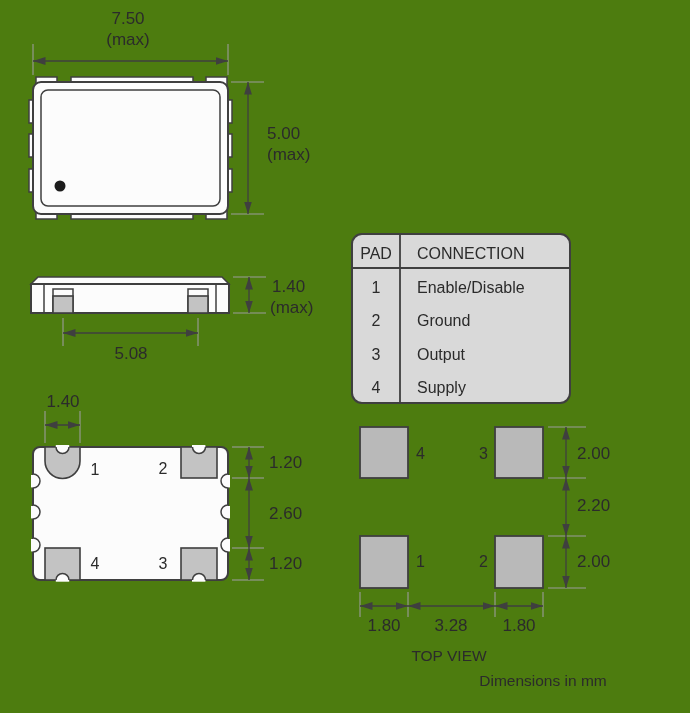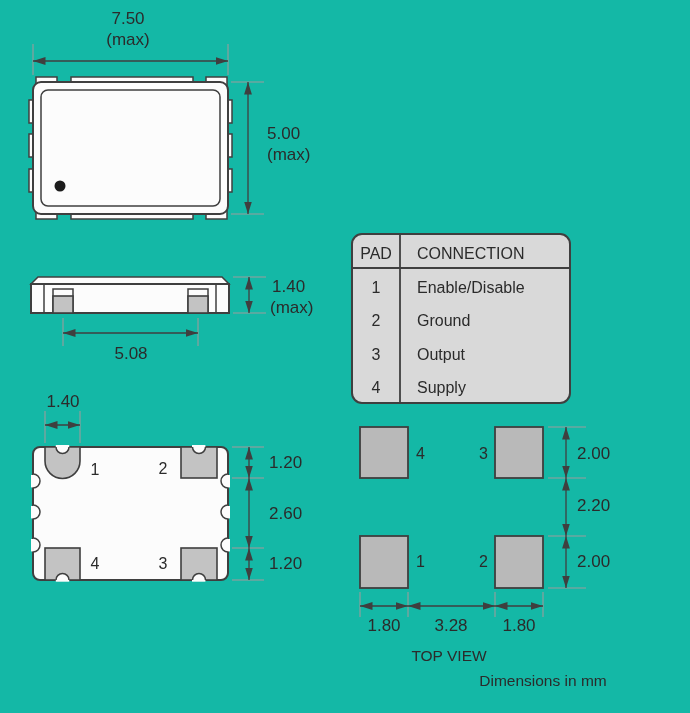--- a/index.html
+++ b/index.html
@@ -1,16 +1,16 @@
 <!DOCTYPE html>
 <html><head>
 <meta charset="utf-8">
 <style>
   html,body{margin:0;padding:0;background:#f7f7f7;}
-  .page{position:relative;width:690px;height:713px;background:#14b8a6;overflow:hidden;
+  .page{position:relative;width:690px;height:713px;background:#4d7c0f;overflow:hidden;
         font-family:"Liberation Sans", sans-serif;}
   svg text{font-family:"Liberation Sans", sans-serif;fill:#2b2b2b;}
   .dim{font-size:17px;}
   .lbl{font-size:16px;}
   .tbl{font-size:16px;}
   .cap{font-size:15.5px;}
   .outline{fill:#fcfcfc;stroke:#3f3f3f;stroke-width:2;}
   .tab{fill:#fcfcfc;stroke:#3f3f3f;stroke-width:1.5;}
   .thin{fill:none;stroke:#3f3f3f;stroke-width:1.5;}
   .padgray{fill:#c3c3c3;stroke:#3f3f3f;stroke-width:1.6;}

